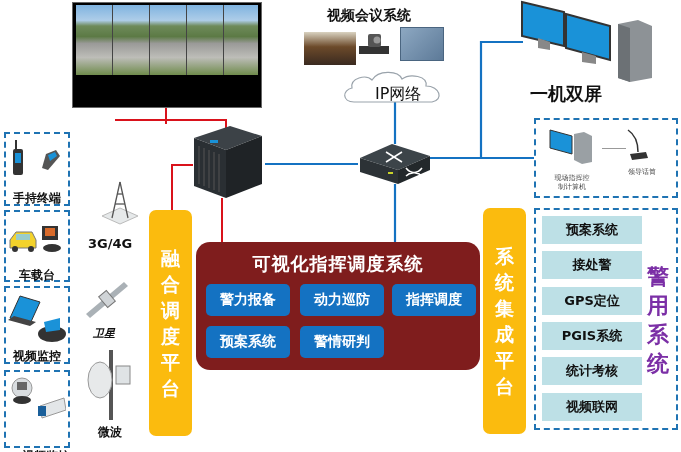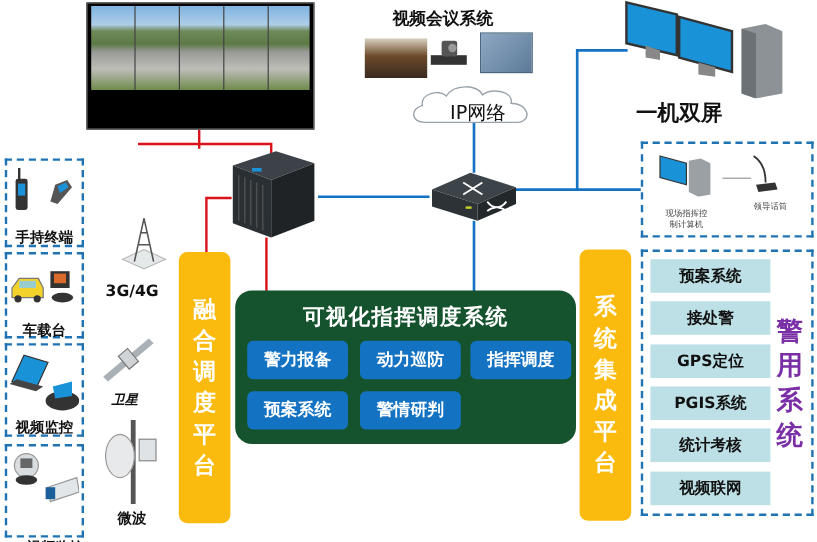--- a/index.html
+++ b/index.html
@@ -10,21 +10,21 @@
 
   
   .dash-box { position: absolute; border: 2px dashed #1f73b3; }
 
   .term-label { position: absolute; font-size: 12px; font-weight: bold; color: #111; text-align: center; width: 66px; }
 
   
   .ybar { position: absolute; background: #fbbb0e; border-radius: 7px; color: #fff; font-weight: bold; font-size: 19px; display: flex; flex-direction: column; align-items: center; justify-content: center; line-height: 26px; }
 
   
-  .core { position: absolute; left: 196px; top: 242px; width: 284px; height: 128px; background: #14532d; border-radius: 14px; }
+  .core { position: absolute; left: 196px; top: 242px; width: 284px; height: 128px; background: #7f1d1d; border-radius: 14px; }
   .core-title { position: absolute; left: 0; top: 10px; width: 284px; text-align: center; color: #fff; font-size: 18px; font-weight: bold; letter-spacing: 1px; }
   .core-btn { position: absolute; width: 84px; height: 32px; background: #1472c2; color: #fff; font-size: 14px; font-weight: bold; border-radius: 5px; display: flex; align-items: center; justify-content: center; }
 
   
   .pbtn { position: absolute; left: 542px; width: 100px; height: 28px; background: #bde0e6; color: #111; font-size: 13px; font-weight: bold; display: flex; align-items: center; justify-content: center; }
   .purple { position: absolute; left: 644px; top: 262px; width: 28px; color: #7b2fa6; font-size: 22px; font-weight: bold; line-height: 29px; text-align: center; }
 
   .label { position: absolute; font-size: 13px; font-weight: bold; color: #111; white-space: nowrap; }
   .small-label { position: absolute; font-size: 7px; color: #444; text-align: center; }
 </style>

